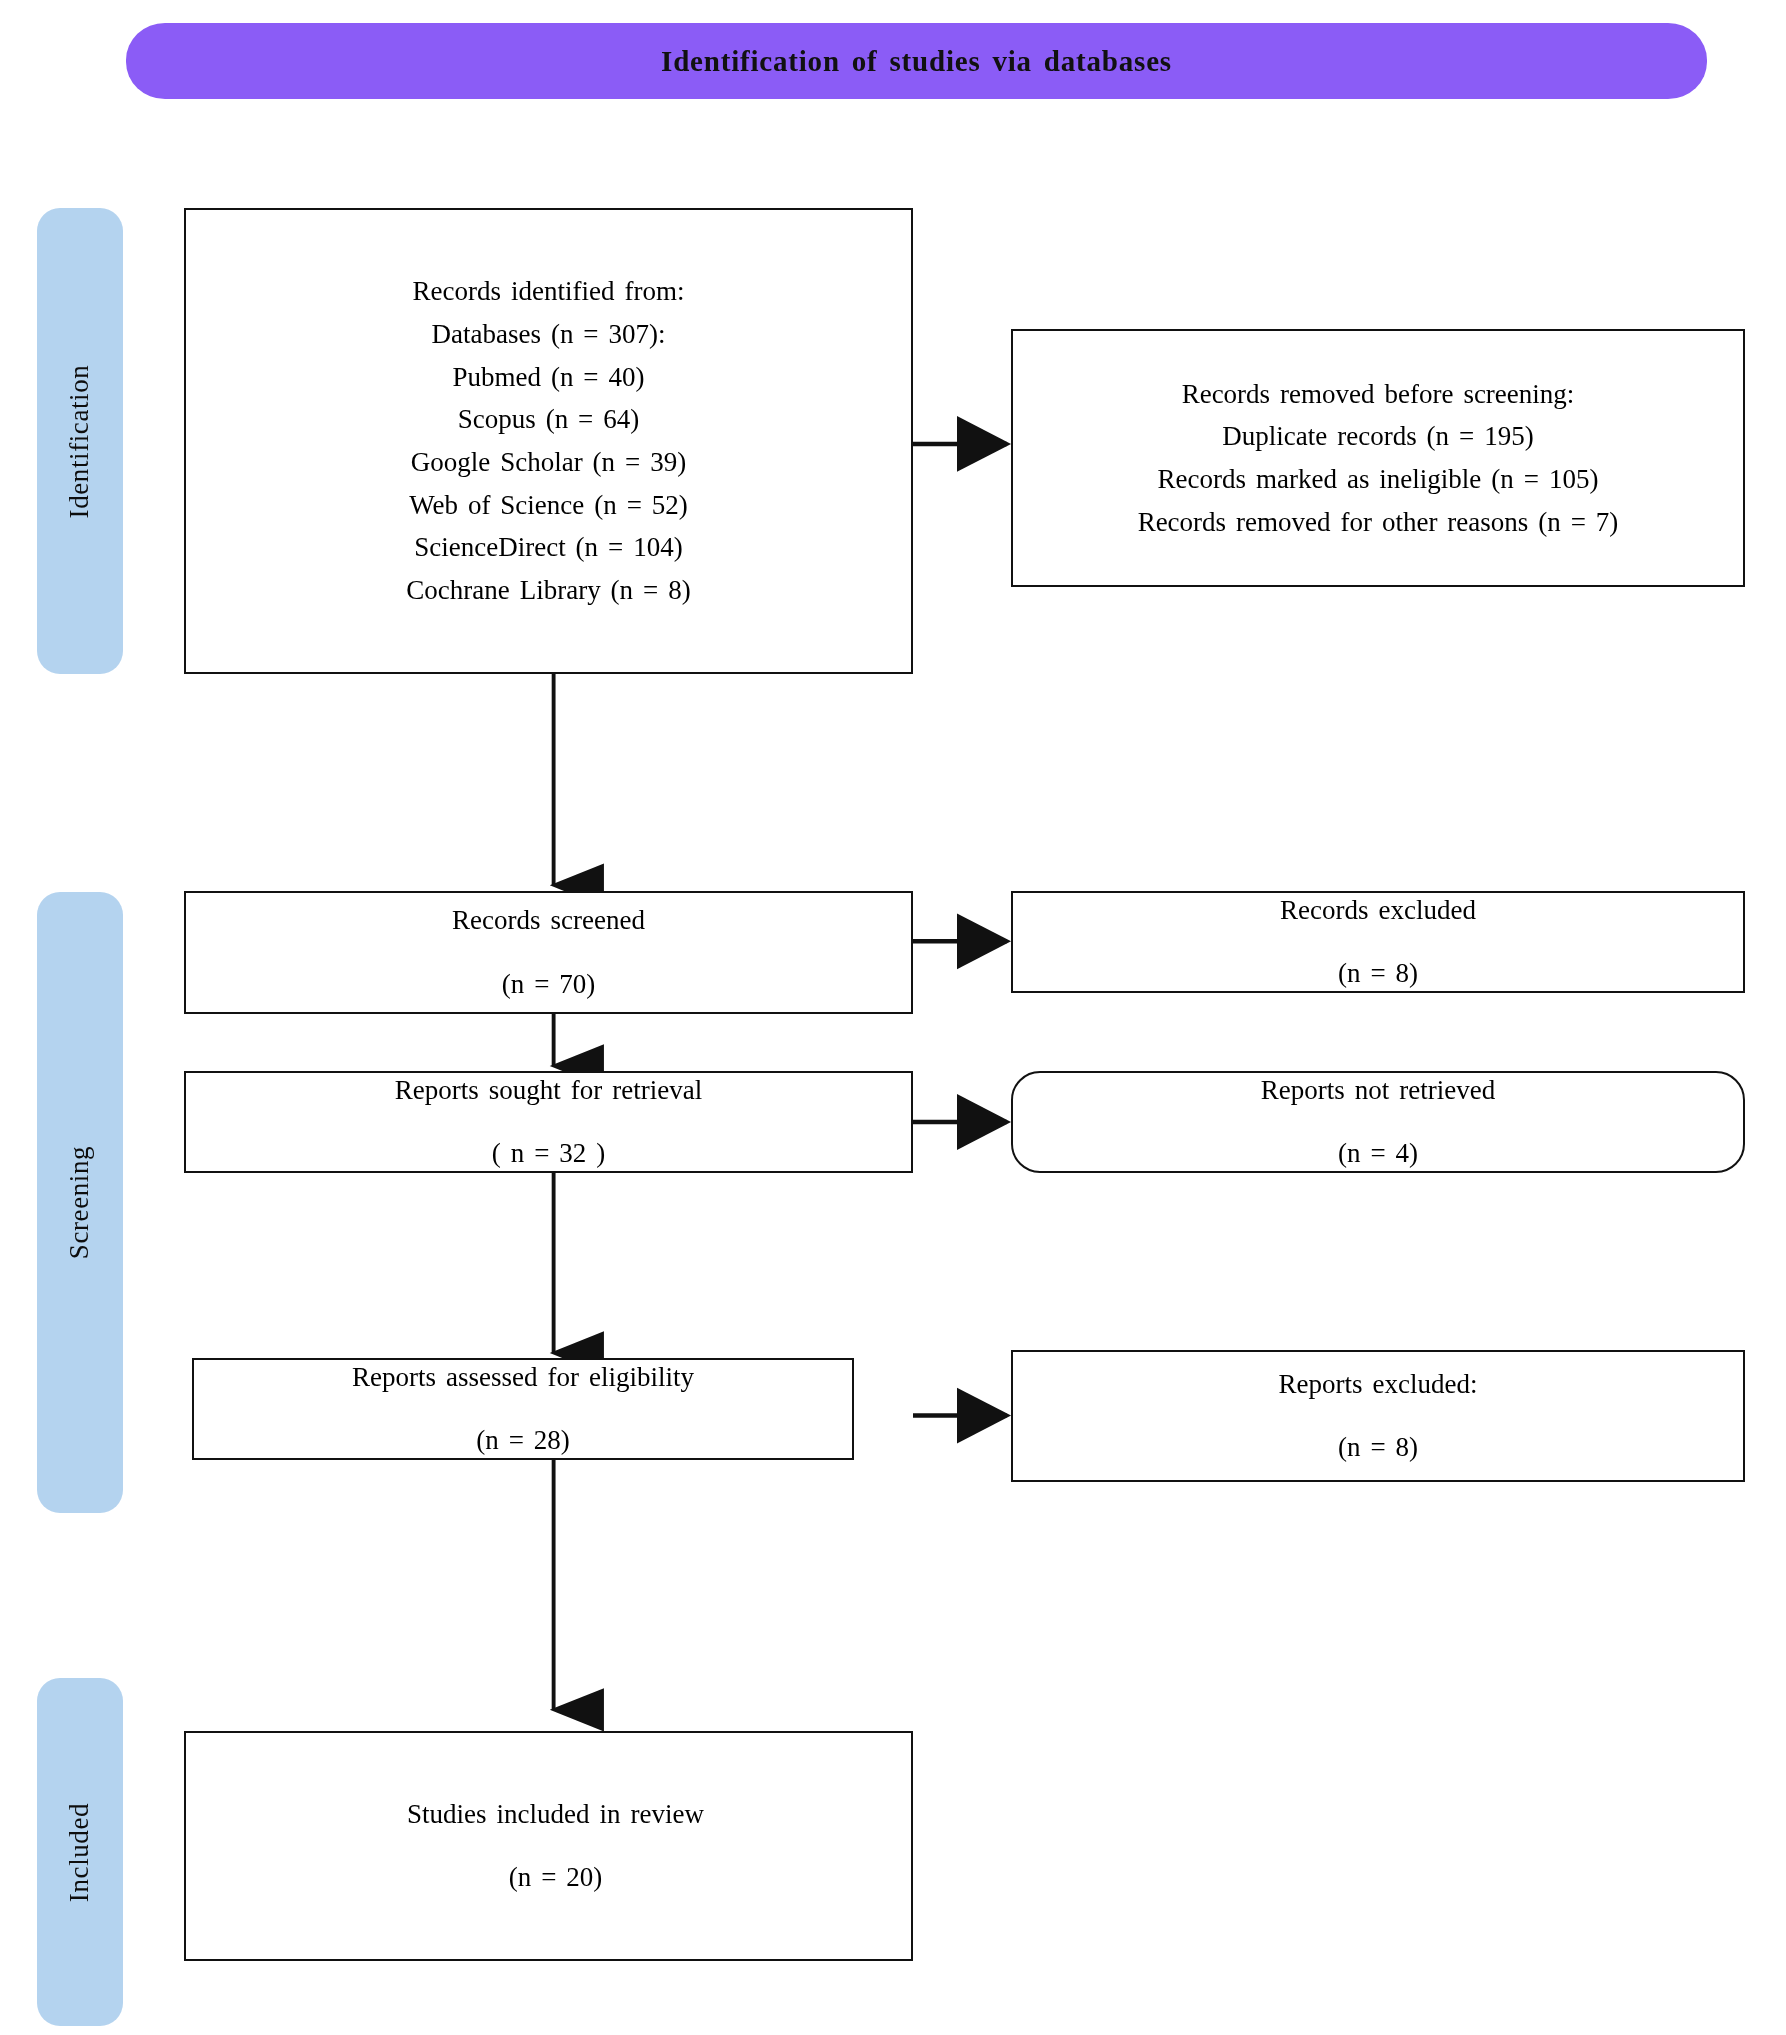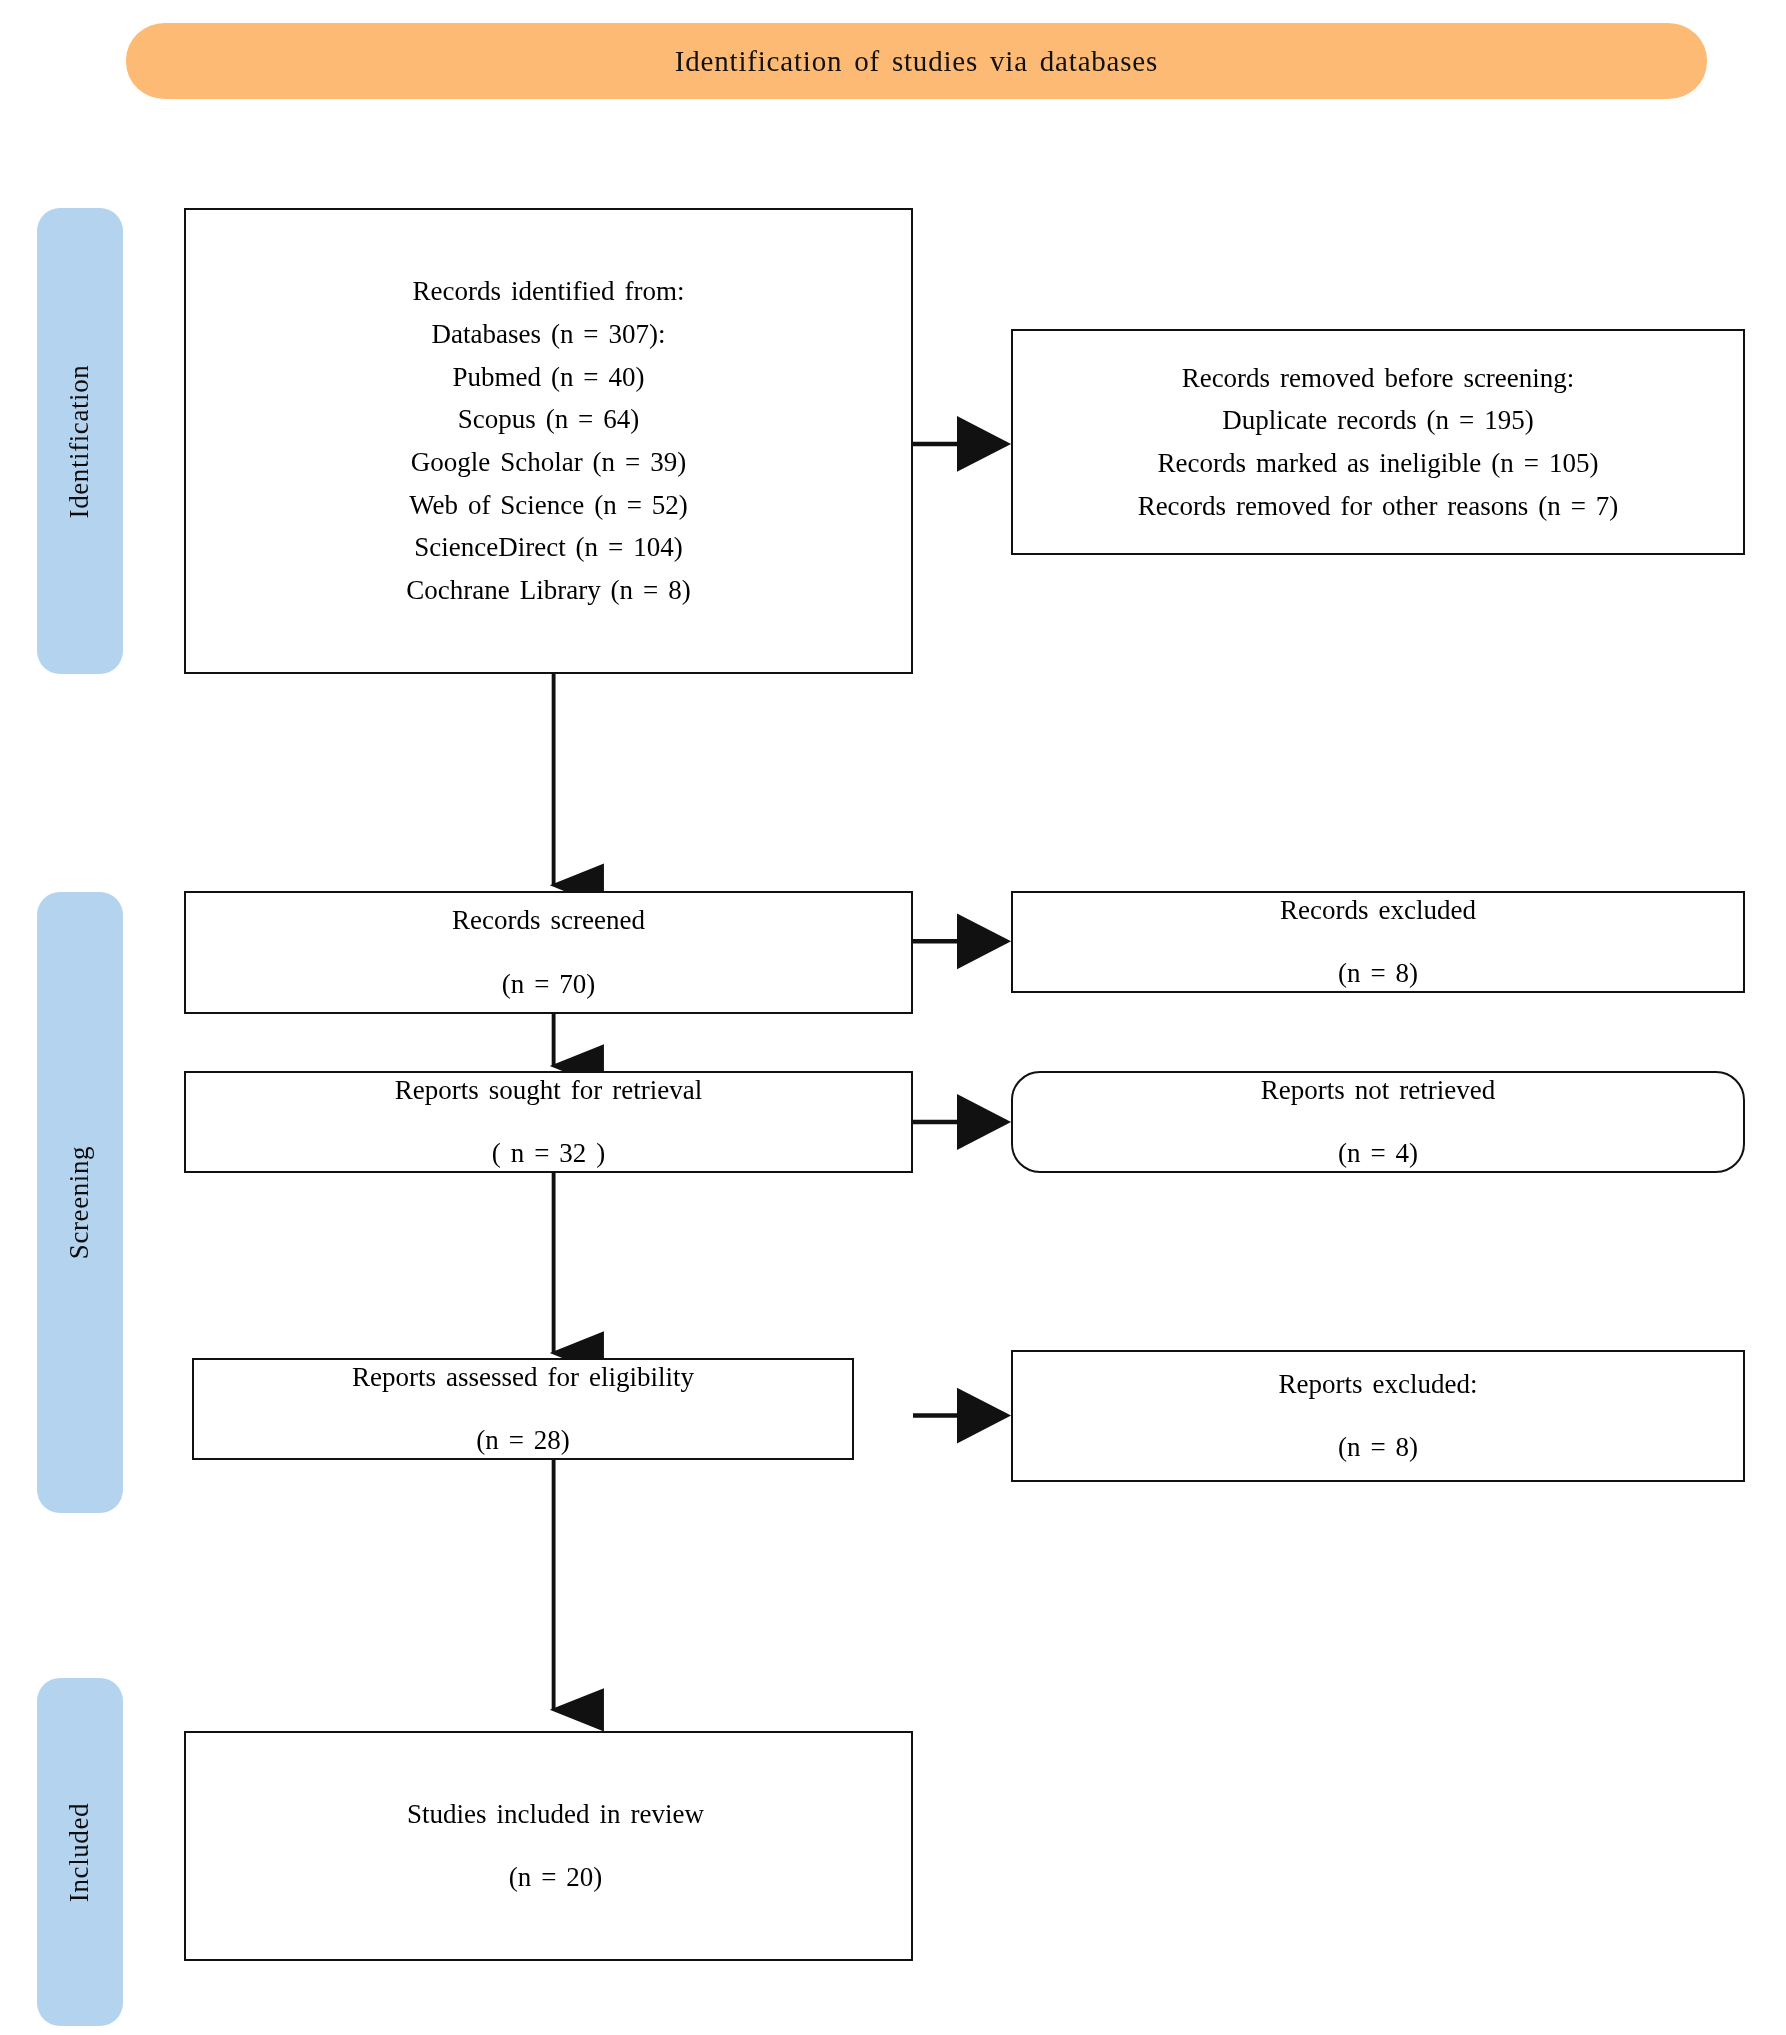--- a/index.html
+++ b/index.html
@@ -82,21 +82,21 @@
   }
 
   
   #box-identified      { left: 184px; top: 208px;  width: 729px; height: 466px; }
   #box-screened        { left: 184px; top: 891px; width: 729px; height: 123px; }
   #box-sought          { left: 184px; top: 1071px; width: 729px; height: 102px; }
   #box-assessed        { left: 192px; top: 1358px; width: 662px; height: 102px; }
   #box-included        { left: 184px; top: 1731px; width: 729px; height: 230px; padding-left: 28px; }
 
   
-  #box-removed         { left: 1011px; top: 329px;  width: 734px; height: 226px; }
+  #box-removed         { left: 1011px; top: 329px;  width: 734px; height: 258px; }
   #box-excluded        { left: 1011px; top: 891px; width: 734px; height: 102px; }
   #box-notretrieved    { left: 1011px; top: 1071px; width: 734px; height: 102px; border-radius: 29px; }
   #box-reportsexcluded { left: 1011px; top: 1350px; width: 734px; height: 132px; }
 
   
   #box-identified .line,
   #box-removed .line { line-height: 1.58; }
 
   
   .twoline .l1 { margin-bottom: 22px; }
@@ -108,21 +108,21 @@
     width: 1786px;
     height: 2035px;
     pointer-events: none;
   }
 </style>
 </head>
 <body>
 
 <div id="canvas">
 
-  <div class="banner" style="background: #fdba74;">
+  <div class="banner" style="background: #8b5cf6; font-weight: bold;">
     <div class="banner-text">Identification of studies via databases</div>
   </div>
 
   <div class="stage" id="stage-identification" style="background: rgb(180, 211, 239);">
     <span class="stage-label">Identification</span>
   </div>
   <div class="stage" id="stage-screening" style="background: rgb(180, 211, 239);">
     <span class="stage-label">Screening</span>
   </div>
   <div class="stage" id="stage-included" style="background: rgb(180, 211, 239);">

